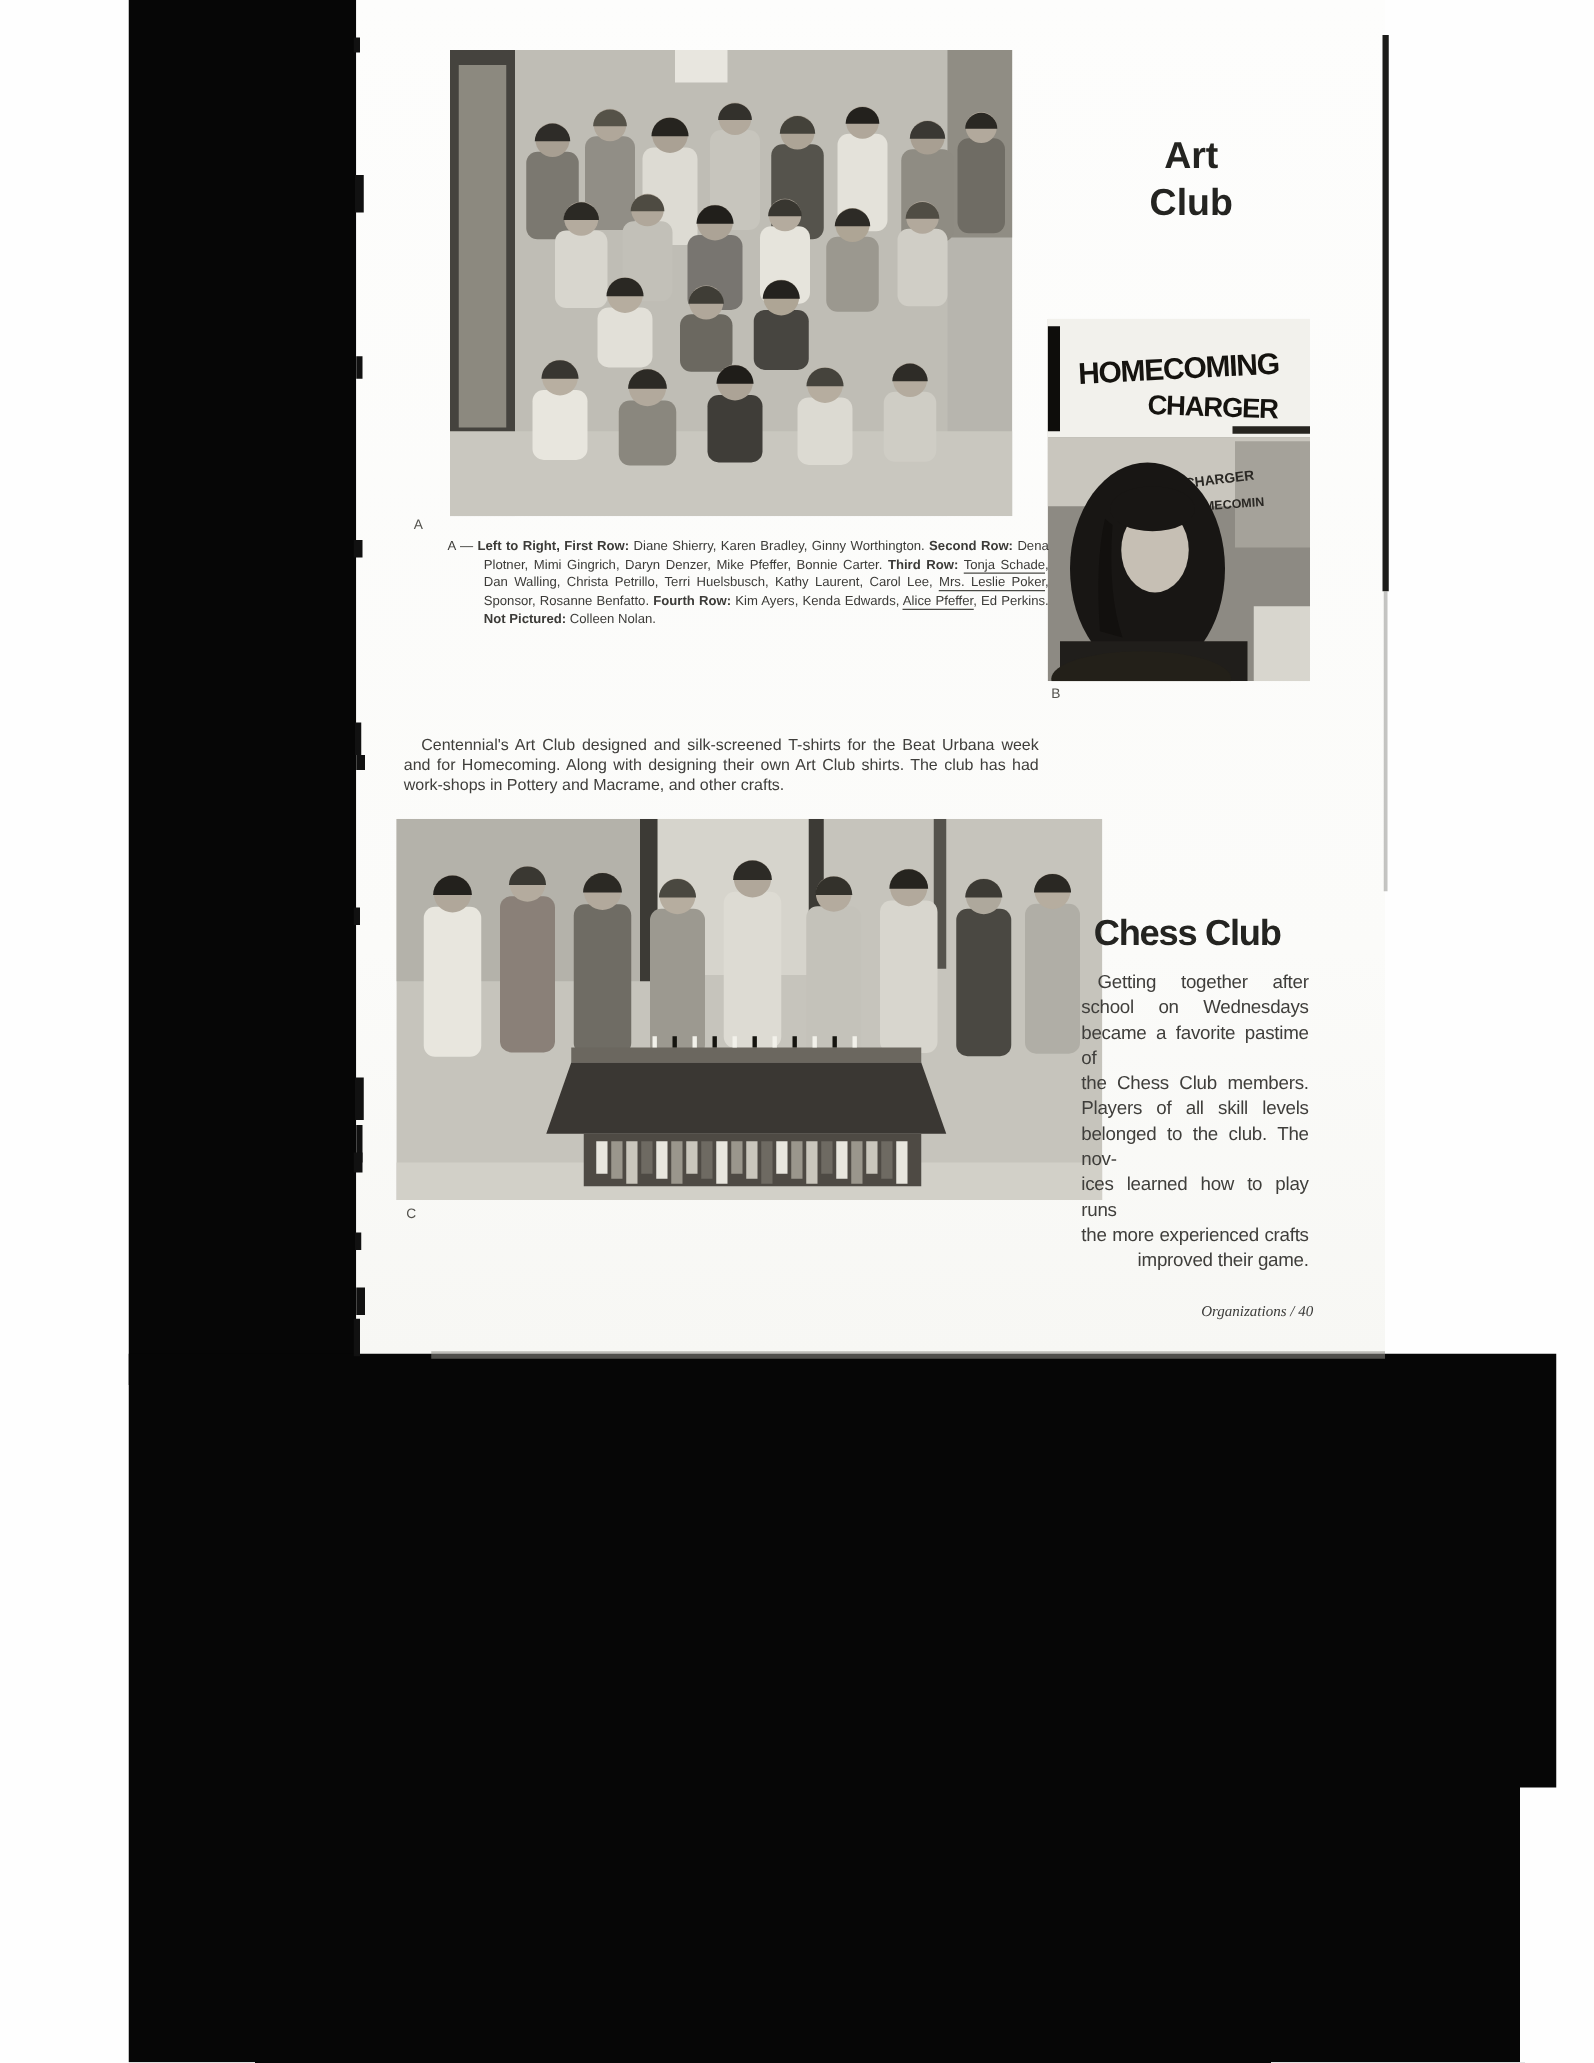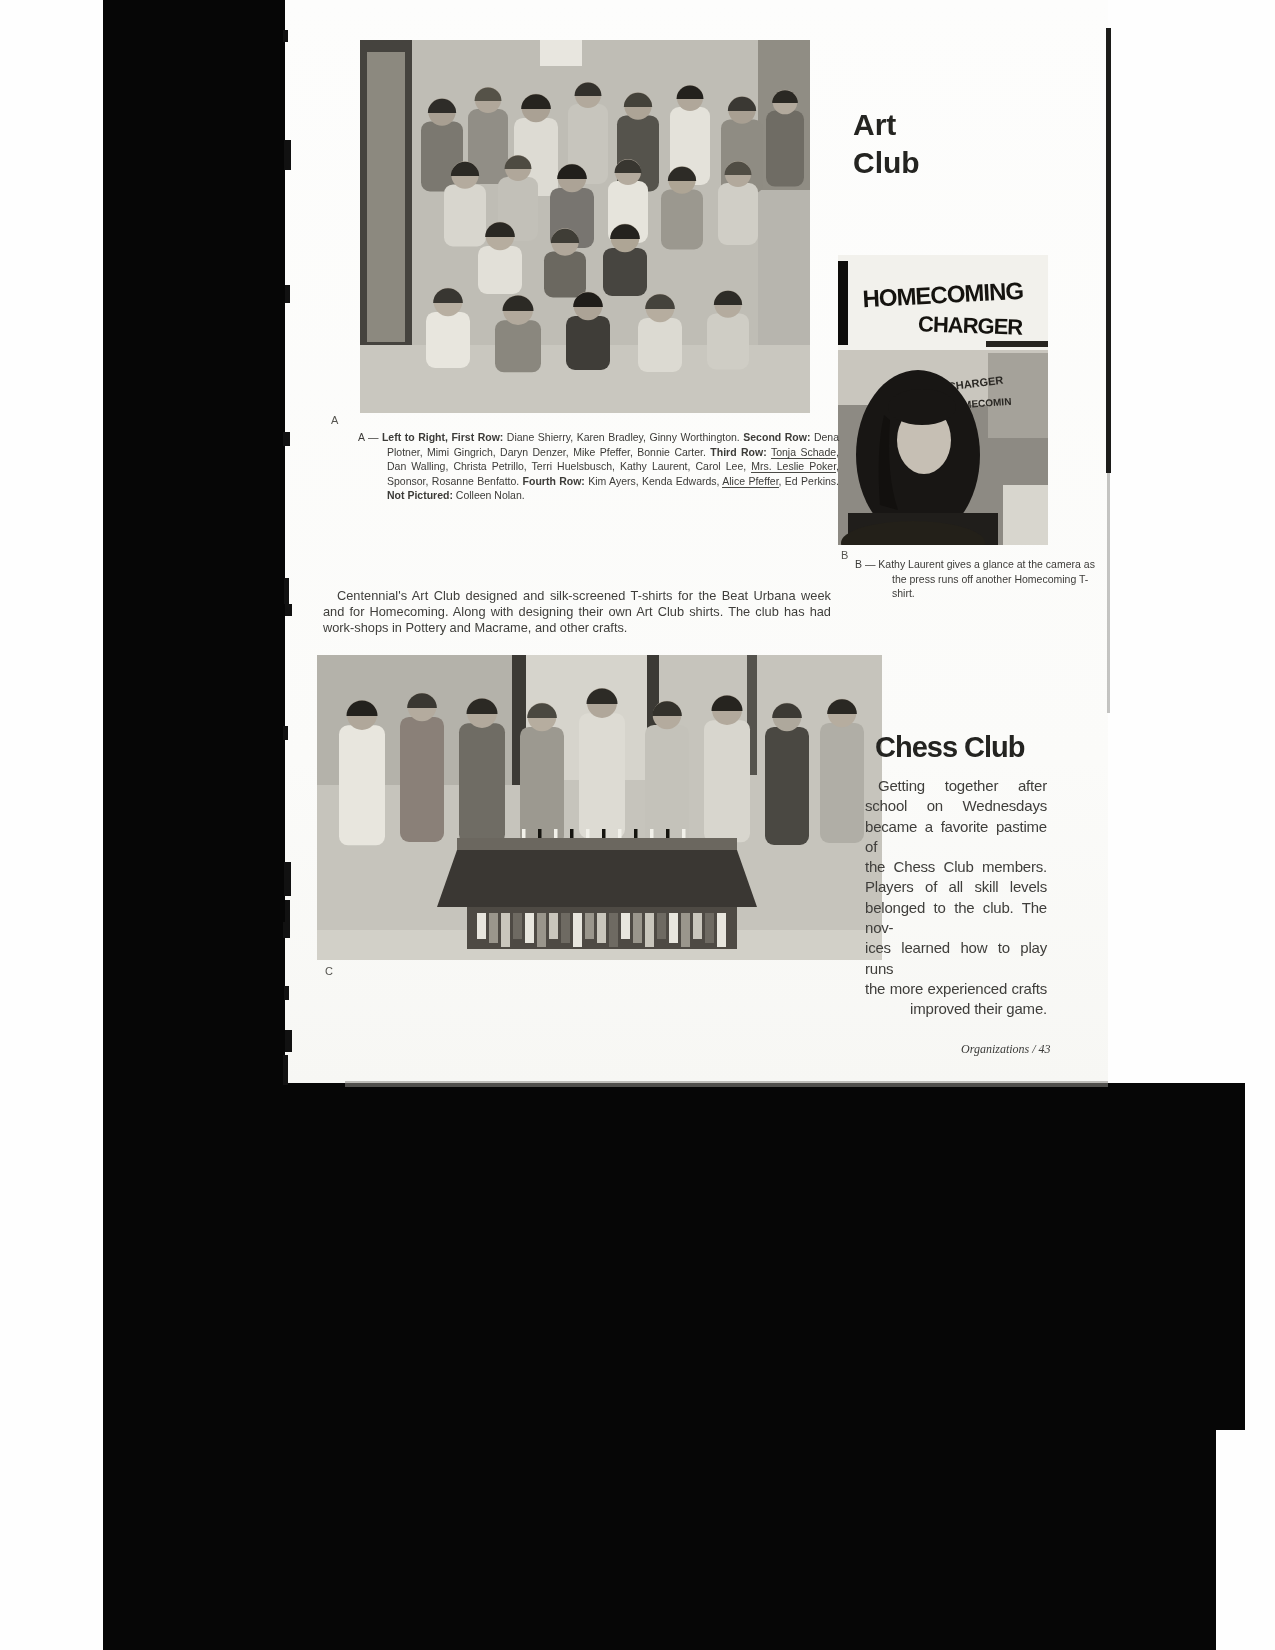--- a/index.html
+++ b/index.html
@@ -172,21 +172,21 @@
             <circle cx="368" cy="264" r="13.65" fill="#b4ab9e"></circle>
             <path d="M 353.825 265 a 14.175 14.175 0 0 1 28.35 0 z" fill="#2e2c27"></path>
           </g>
         </g>
     </svg>
   </div>
   <div class="abs photo-label" style="left:331px;top:414px;">A</div>
 
   <div class="abs caption" style="left:358px;top:430px;width:452px;padding-left:29px;text-indent:-29px;"><span>A — </span><span class="seg-b">Left to Right, First Row:</span><span> Diane Shierry, Karen Bradley, Ginny Worthington. </span><span class="seg-b">Second Row:</span><span> Dena Plotner, Mimi Gingrich, Daryn Denzer, Mike Pfeffer, Bonnie Carter. </span><span class="seg-b">Third Row:</span><span> </span><span class="seg-u">Tonja Schade</span><span>, Dan Walling, Christa Petrillo, Terri Huelsbusch, Kathy Laurent, Carol Lee, </span><span class="seg-u">Mrs. Leslie Poker</span><span>, Sponsor, Rosanne Benfatto. </span><span class="seg-b">Fourth Row:</span><span> Kim Ayers, Kenda Edwards, </span><span class="seg-u">Alice Pfeffer</span><span>, Ed Perkins. </span><span class="seg-b">Not Pictured:</span><span> Colleen Nolan.</span></div>
 
-  <div class="abs heading" style="left:853px;top:106px;width:200px;text-align:left;font-size:30px;line-height:38px;">
+  <div class="abs heading" style="left:853px;top:106px;width:200px;text-align:center;font-size:30px;line-height:38px;">
     <div>Art</div>
     <div>Club</div>
   </div>
 
   <div class="abs photo-frame" style="left:838px;top:255px;width:210px;height:290px;">
     <svg width="210" height="290" viewBox="0 0 210 290">
       <rect width="210" height="290" fill="#8d8a83"></rect>
       <rect width="210" height="95" fill="#f2f1ec"></rect>
       <rect y="95" width="210" height="55" fill="#c9c6be"></rect>
       <rect x="150" y="98" width="60" height="85" fill="#a5a29a"></rect>
@@ -200,21 +200,20 @@
       <ellipse cx="80" cy="200" rx="62" ry="85" fill="#181614"></ellipse>
       <ellipse cx="86" cy="185" rx="27" ry="34" fill="#c6bfb4"></ellipse>
       <ellipse cx="84" cy="152" rx="34" ry="18" fill="#181614"></ellipse>
       <path d="M52,165 Q48,220 60,255 L42,250 Q38,195 46,160 Z" fill="#12100e"></path>
       <rect x="10" y="258" width="150" height="32" fill="#201e1b"></rect>
       <ellipse cx="75" cy="288" rx="72" ry="22" fill="#232019"></ellipse>
     </svg>
   </div>
   <div class="abs photo-label" style="left:841px;top:549px;">B</div>
 
-  <div class="abs caption" style="left:855px;top:557px;width:207px;padding-left:37px;text-indent:-37px;text-align:left;">B — Kathy Laurent gives a glance at the camera as the press runs off another Homecoming T-shirt.</div>
 
   <div class="abs bodytext" style="left:323px;top:588px;width:508px;font-size:12.8px;line-height:15.8px;text-align:justify;text-indent:14px;">Centennial's Art Club designed and silk-screened T-shirts for the Beat Urbana week and for Homecoming. Along with designing their own Art Club shirts. The club has had work-shops in Pottery and Macrame, and other crafts.</div>
 
   <div class="abs photo-frame" style="left:317px;top:655px;width:565px;height:305px;">
     <svg width="565" height="305" viewBox="0 0 565 305">
       <rect width="565" height="305" fill="#c6c4bc"></rect>
       <rect x="0" y="0" width="195" height="130" fill="#b4b2aa"></rect>
       <rect x="209" y="0" width="121" height="125" fill="#d6d4cc"></rect>
       <rect x="195" y="0" width="14" height="130" fill="#3c3a35"></rect>
       <rect x="330" y="0" width="12" height="130" fill="#3c3a35"></rect>
@@ -318,15 +317,15 @@
       <div class="jline">school on Wednesdays</div>
       <div class="jline">became a favorite pastime of</div>
       <div class="jline">the Chess Club members.</div>
       <div class="jline">Players of all skill levels</div>
       <div class="jline">belonged to the club. The nov-</div>
       <div class="jline">ices learned how to play runs</div>
       <div class="jline">the more experienced crafts</div>
       <div class="jline-last">improved their game.</div>
     </div>
 
-  <div class="abs footer" style="left:961px;top:1042px;">Organizations / 43</div>
+  <div class="abs footer" style="left:961px;top:1042px;">Organizations / 40</div>
 
 </div>
 
 </body></html>

